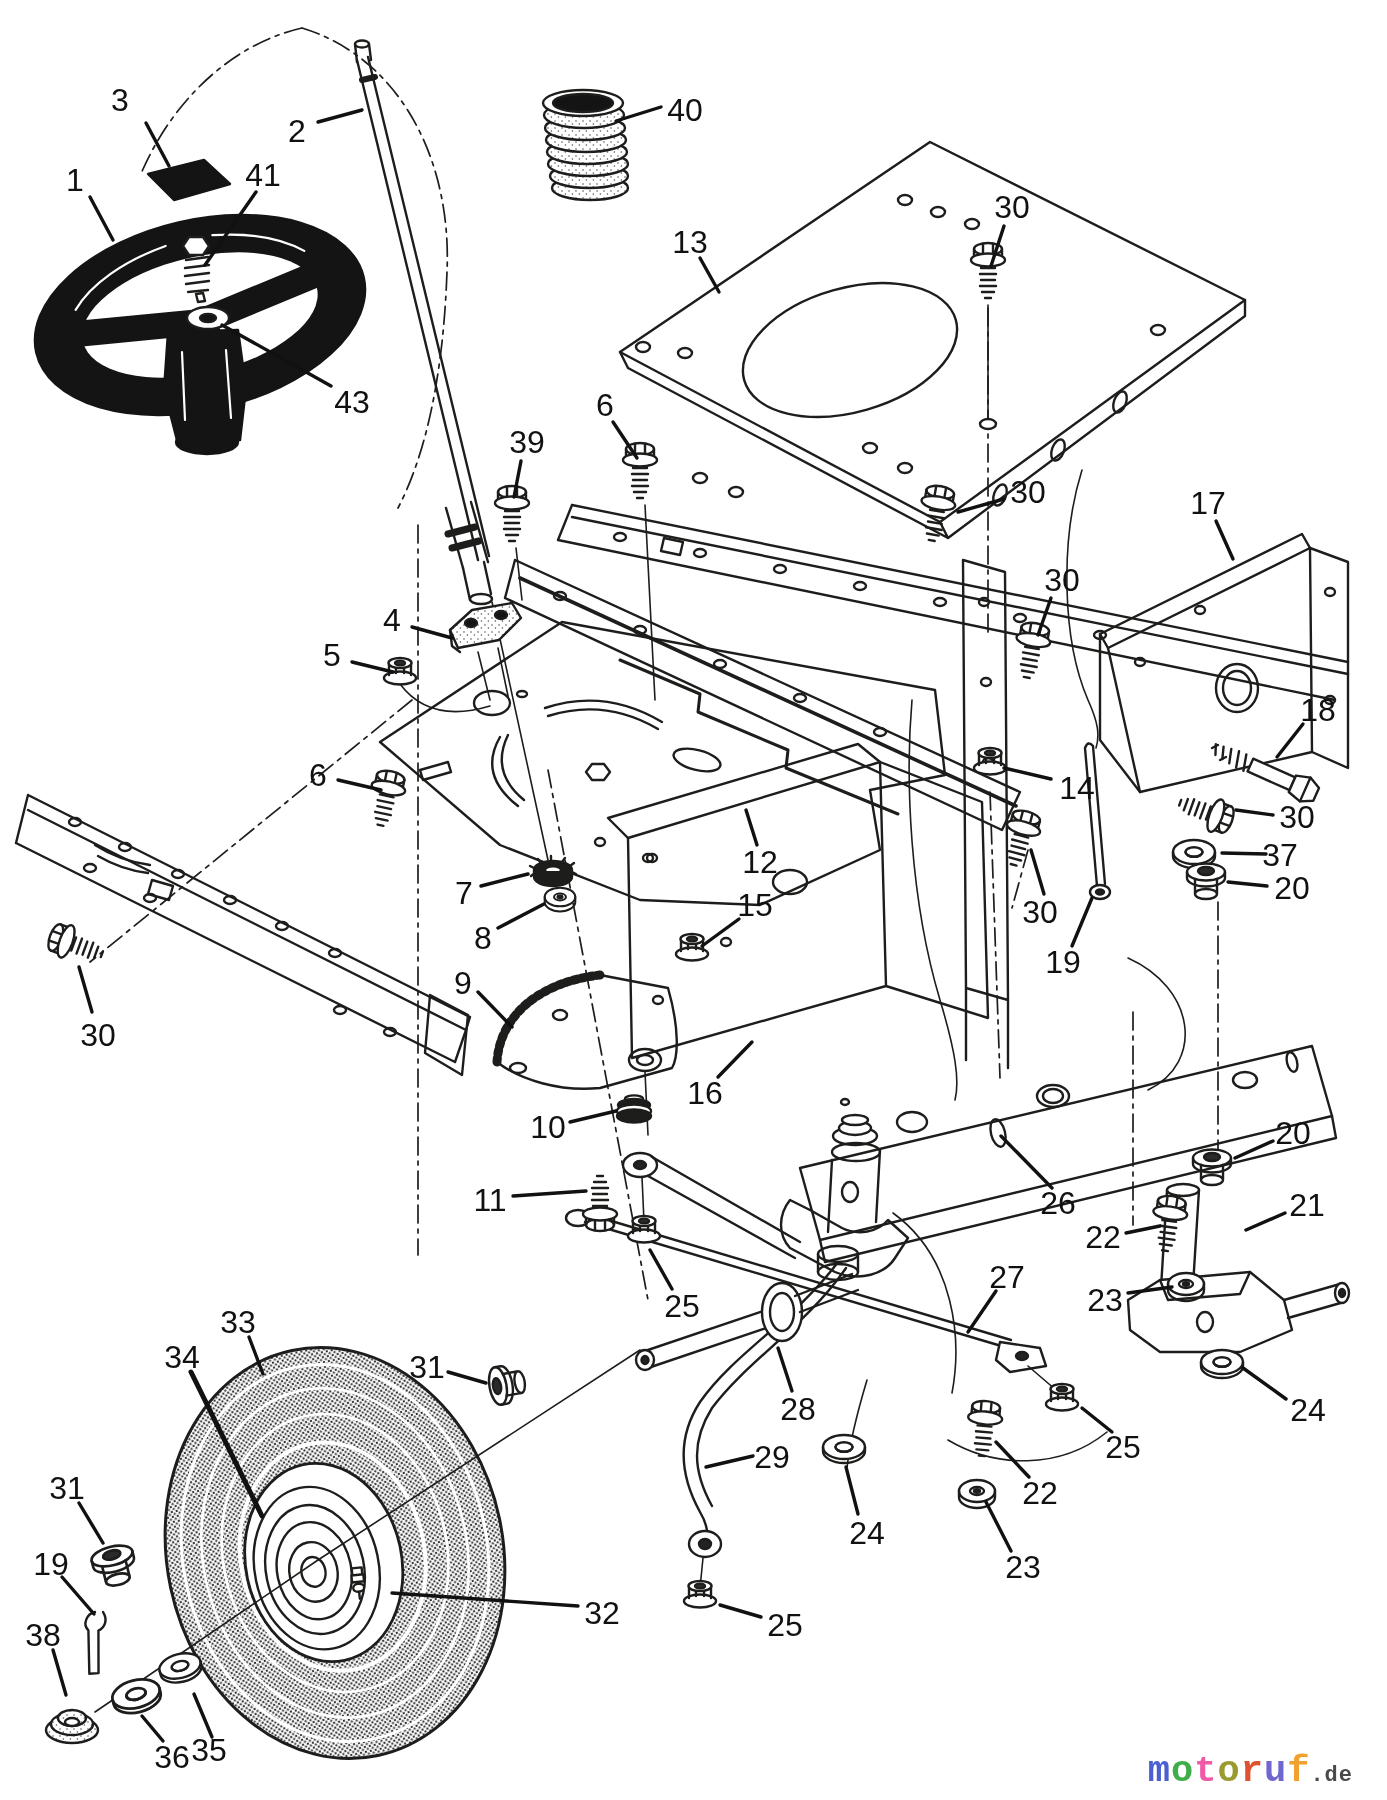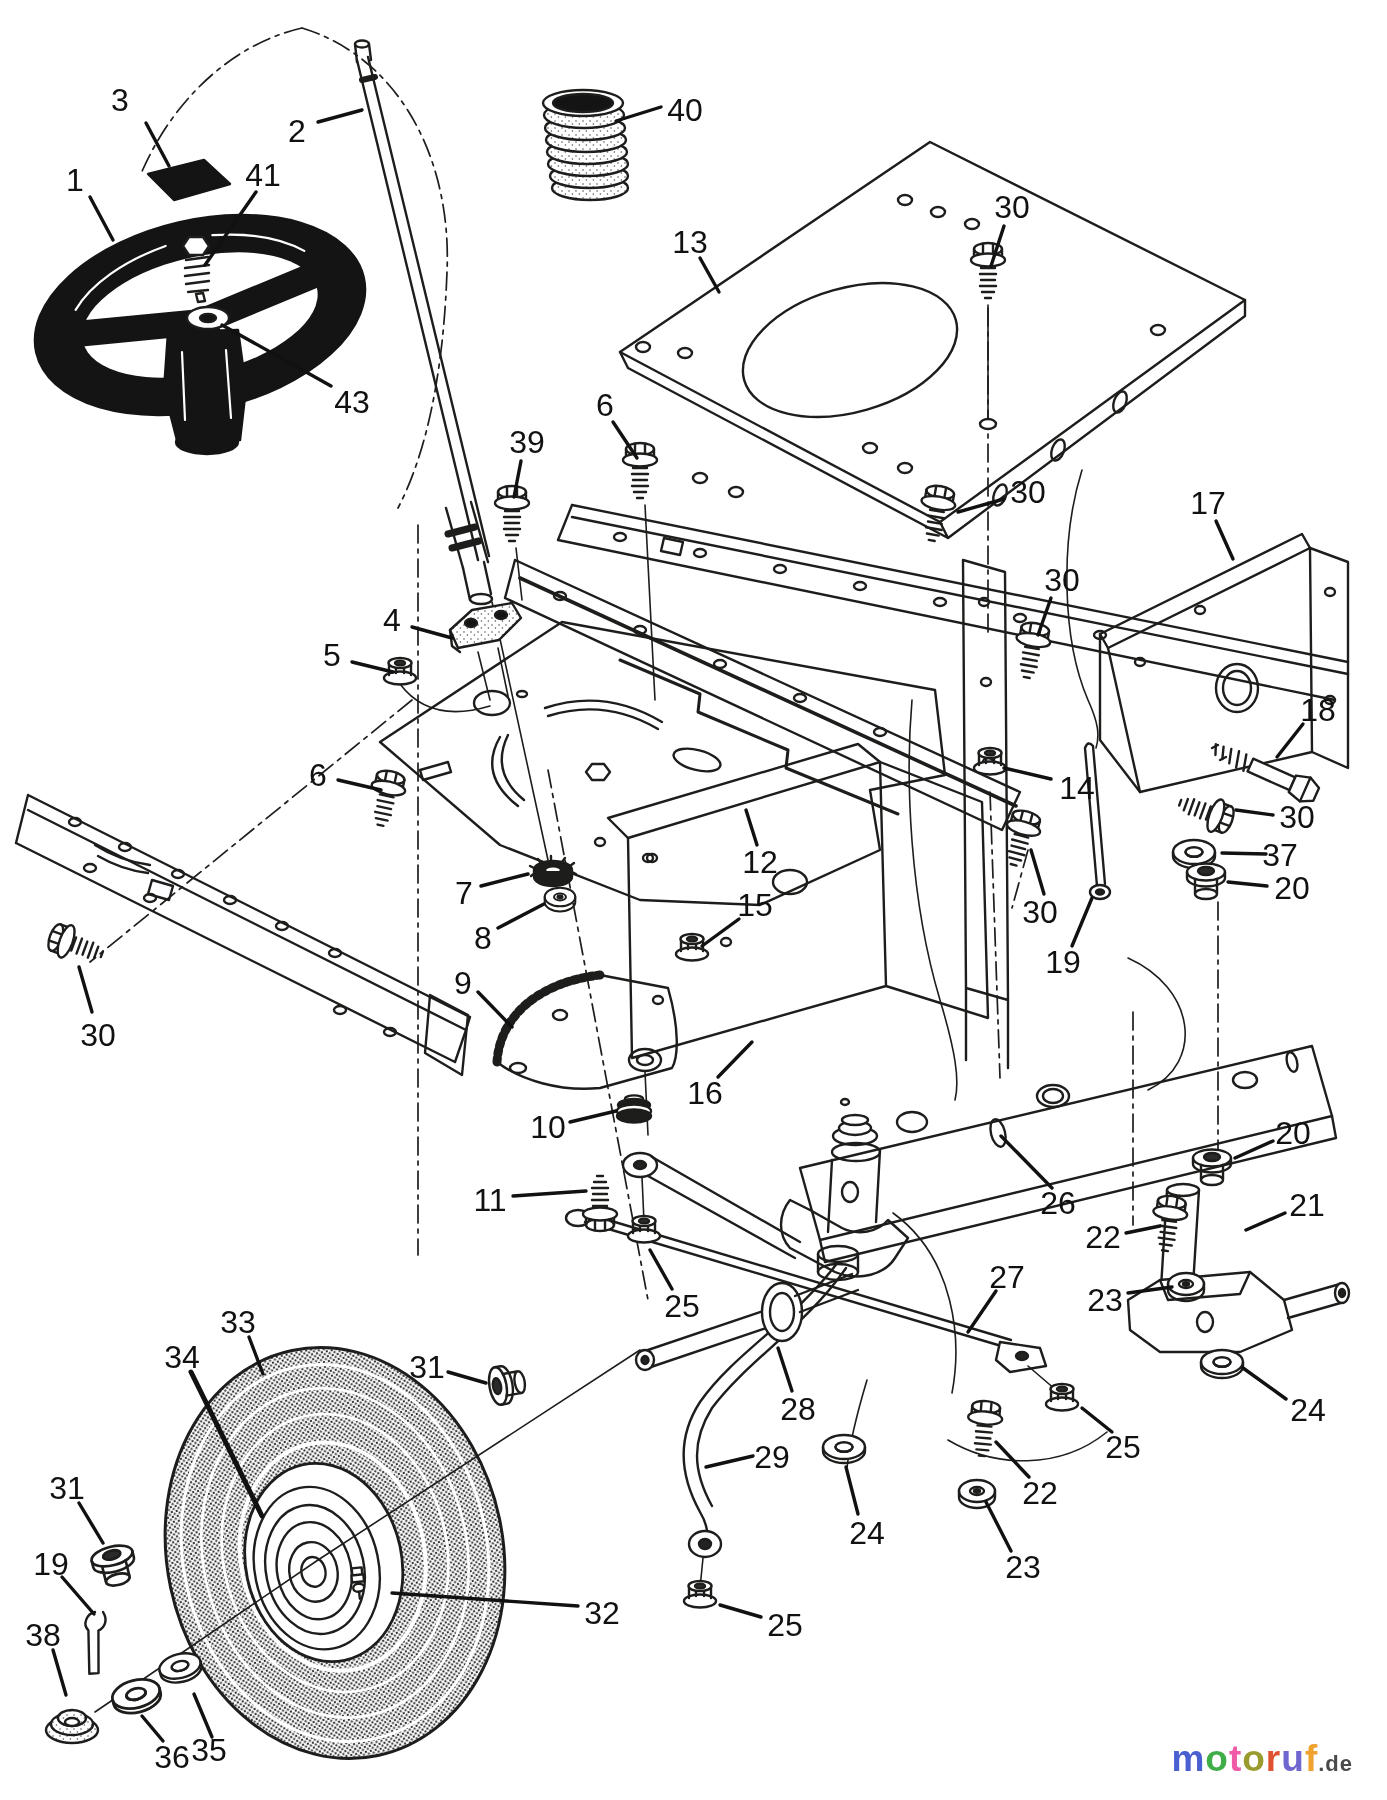--- a/index.html
+++ b/index.html
@@ -6,21 +6,21 @@
   .stage{position:relative;width:1387px;height:1800px;background:#ffffff;overflow:hidden;
          font-family:"Liberation Sans",sans-serif;}
   .stage svg{position:absolute;left:0;top:0;}
   .art{stroke:#1d1d1b;stroke-width:2.4;fill:none;stroke-linejoin:round;stroke-linecap:round;}
   .thin{stroke-width:1.6;}
   .heavy{stroke-width:3.6;}
   .wfill{fill:#ffffff;}
   .kfill{fill:#141414;stroke:#141414;}
   .dd{stroke-dasharray:18 6 4 6;stroke-width:1.7;}
   .callout-text{font-family:"Liberation Sans",sans-serif;font-size:32px;fill:#111;}
-  #logo{position:absolute;right:34px;bottom:20px;font-family:Liberation Sans, sans-serif;
+  #logo{position:absolute;right:34px;bottom:8px;font-family:Liberation Mono, monospace;
         font-weight:bold;font-size:37px;letter-spacing:1px;white-space:nowrap;}
   #logo .tld{font-size:22px;font-weight:bold;}
 </style>
 </head>
 <body>
 
 <div class="stage">
 <svg width="1387" height="1800" viewBox="0 0 1387 1800">
   <defs>
     <pattern id="ht" width="5" height="5" patternUnits="userSpaceOnUse">

